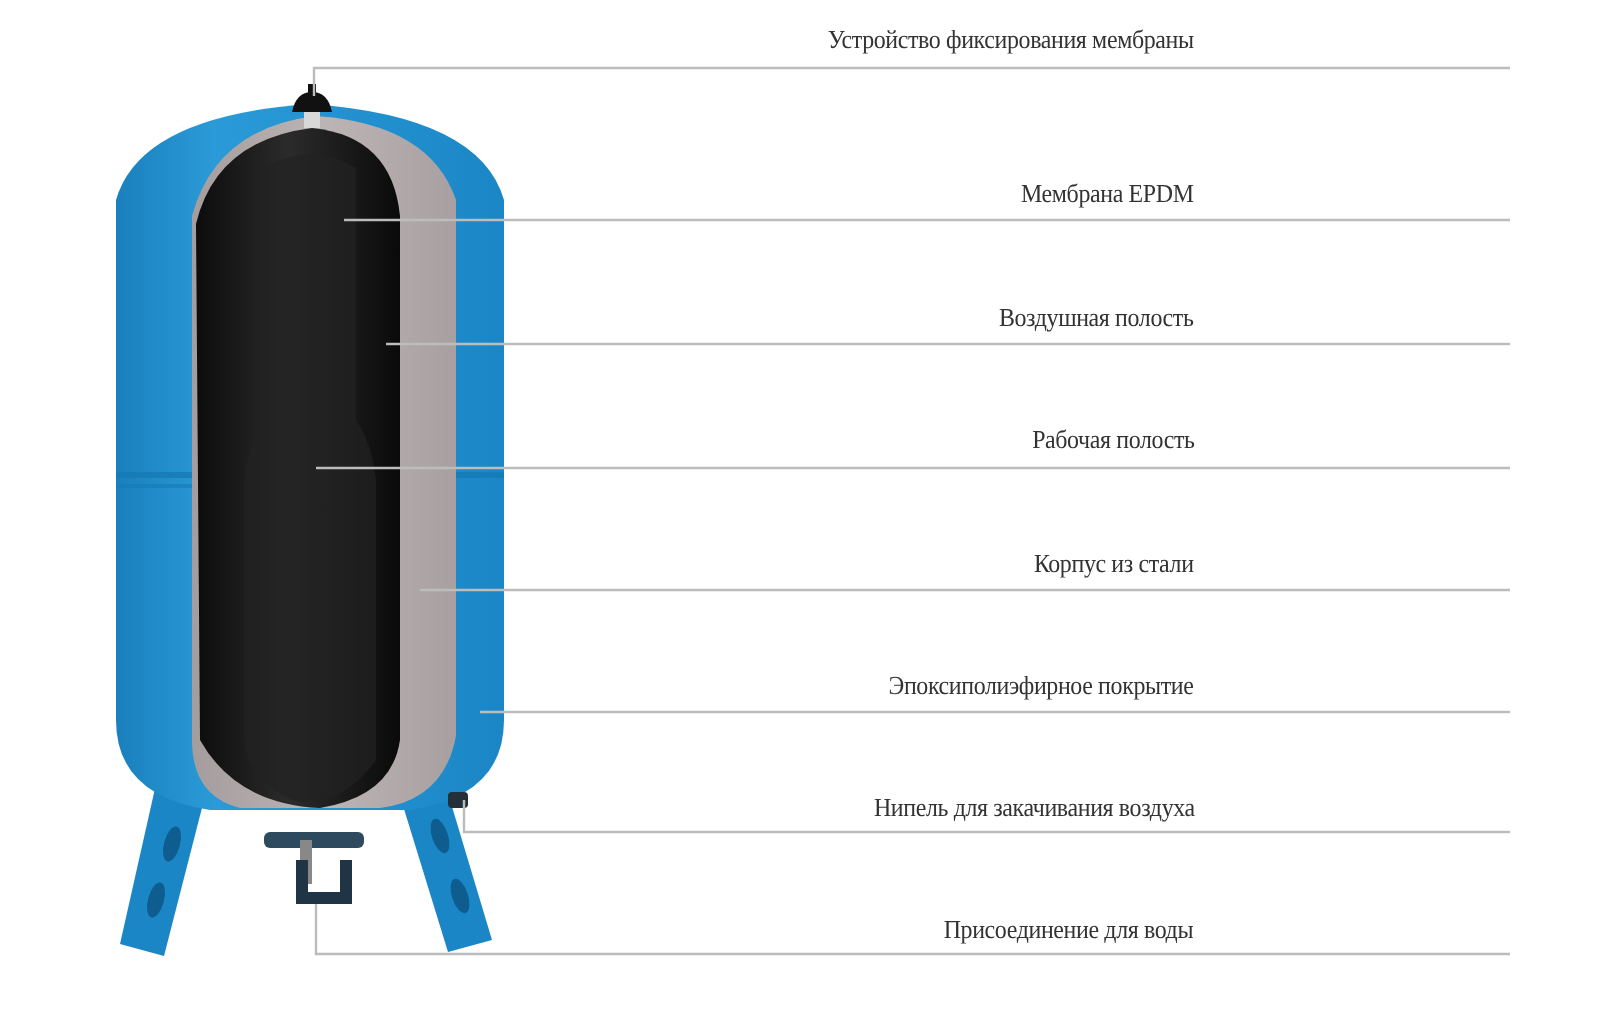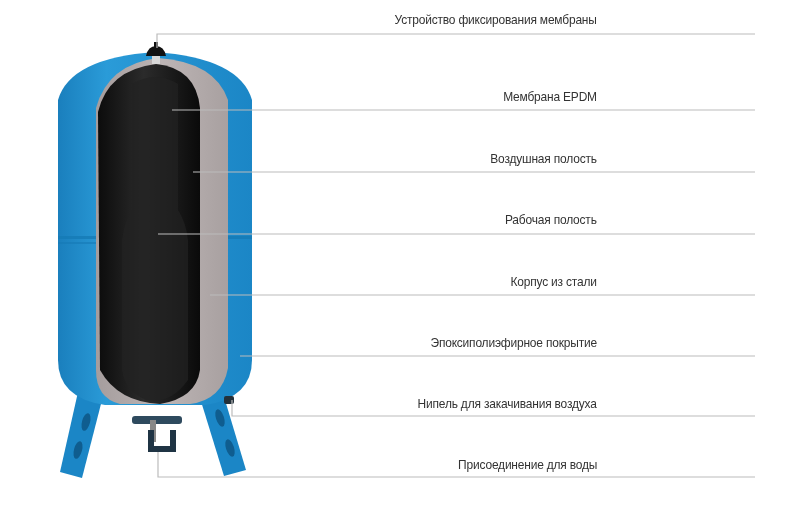--- a/index.html
+++ b/index.html
@@ -1,20 +1,20 @@
 <!DOCTYPE html>
 <html><head>
   <meta charset="utf-8">
   <style>
     html, body { margin: 0; padding: 0; }
     body {
       width: 800px; height: 508px; background: #ffffff; position: relative; overflow: hidden;
       font-family: "Liberation Sans", "DejaVu Sans", sans-serif;
     }
-    .canvas { position: absolute; left: 0; top: 0; width: 642px; height: 508px; }
+    .canvas { position: absolute; left: 0; top: 0; width: 642px; height: 508px; font-family: Liberation Serif, serif; }
     .label {
       position: absolute; right: 45px; font-size: 13px; color: #333333;
       white-space: nowrap; letter-spacing: -0.2px; transform: scaleX(0.92); transform-origin: right center;
     }
     svg { position: absolute; left: 0; top: 0; }
   </style>
 </head>
 <body>
 
 <div class="canvas">

